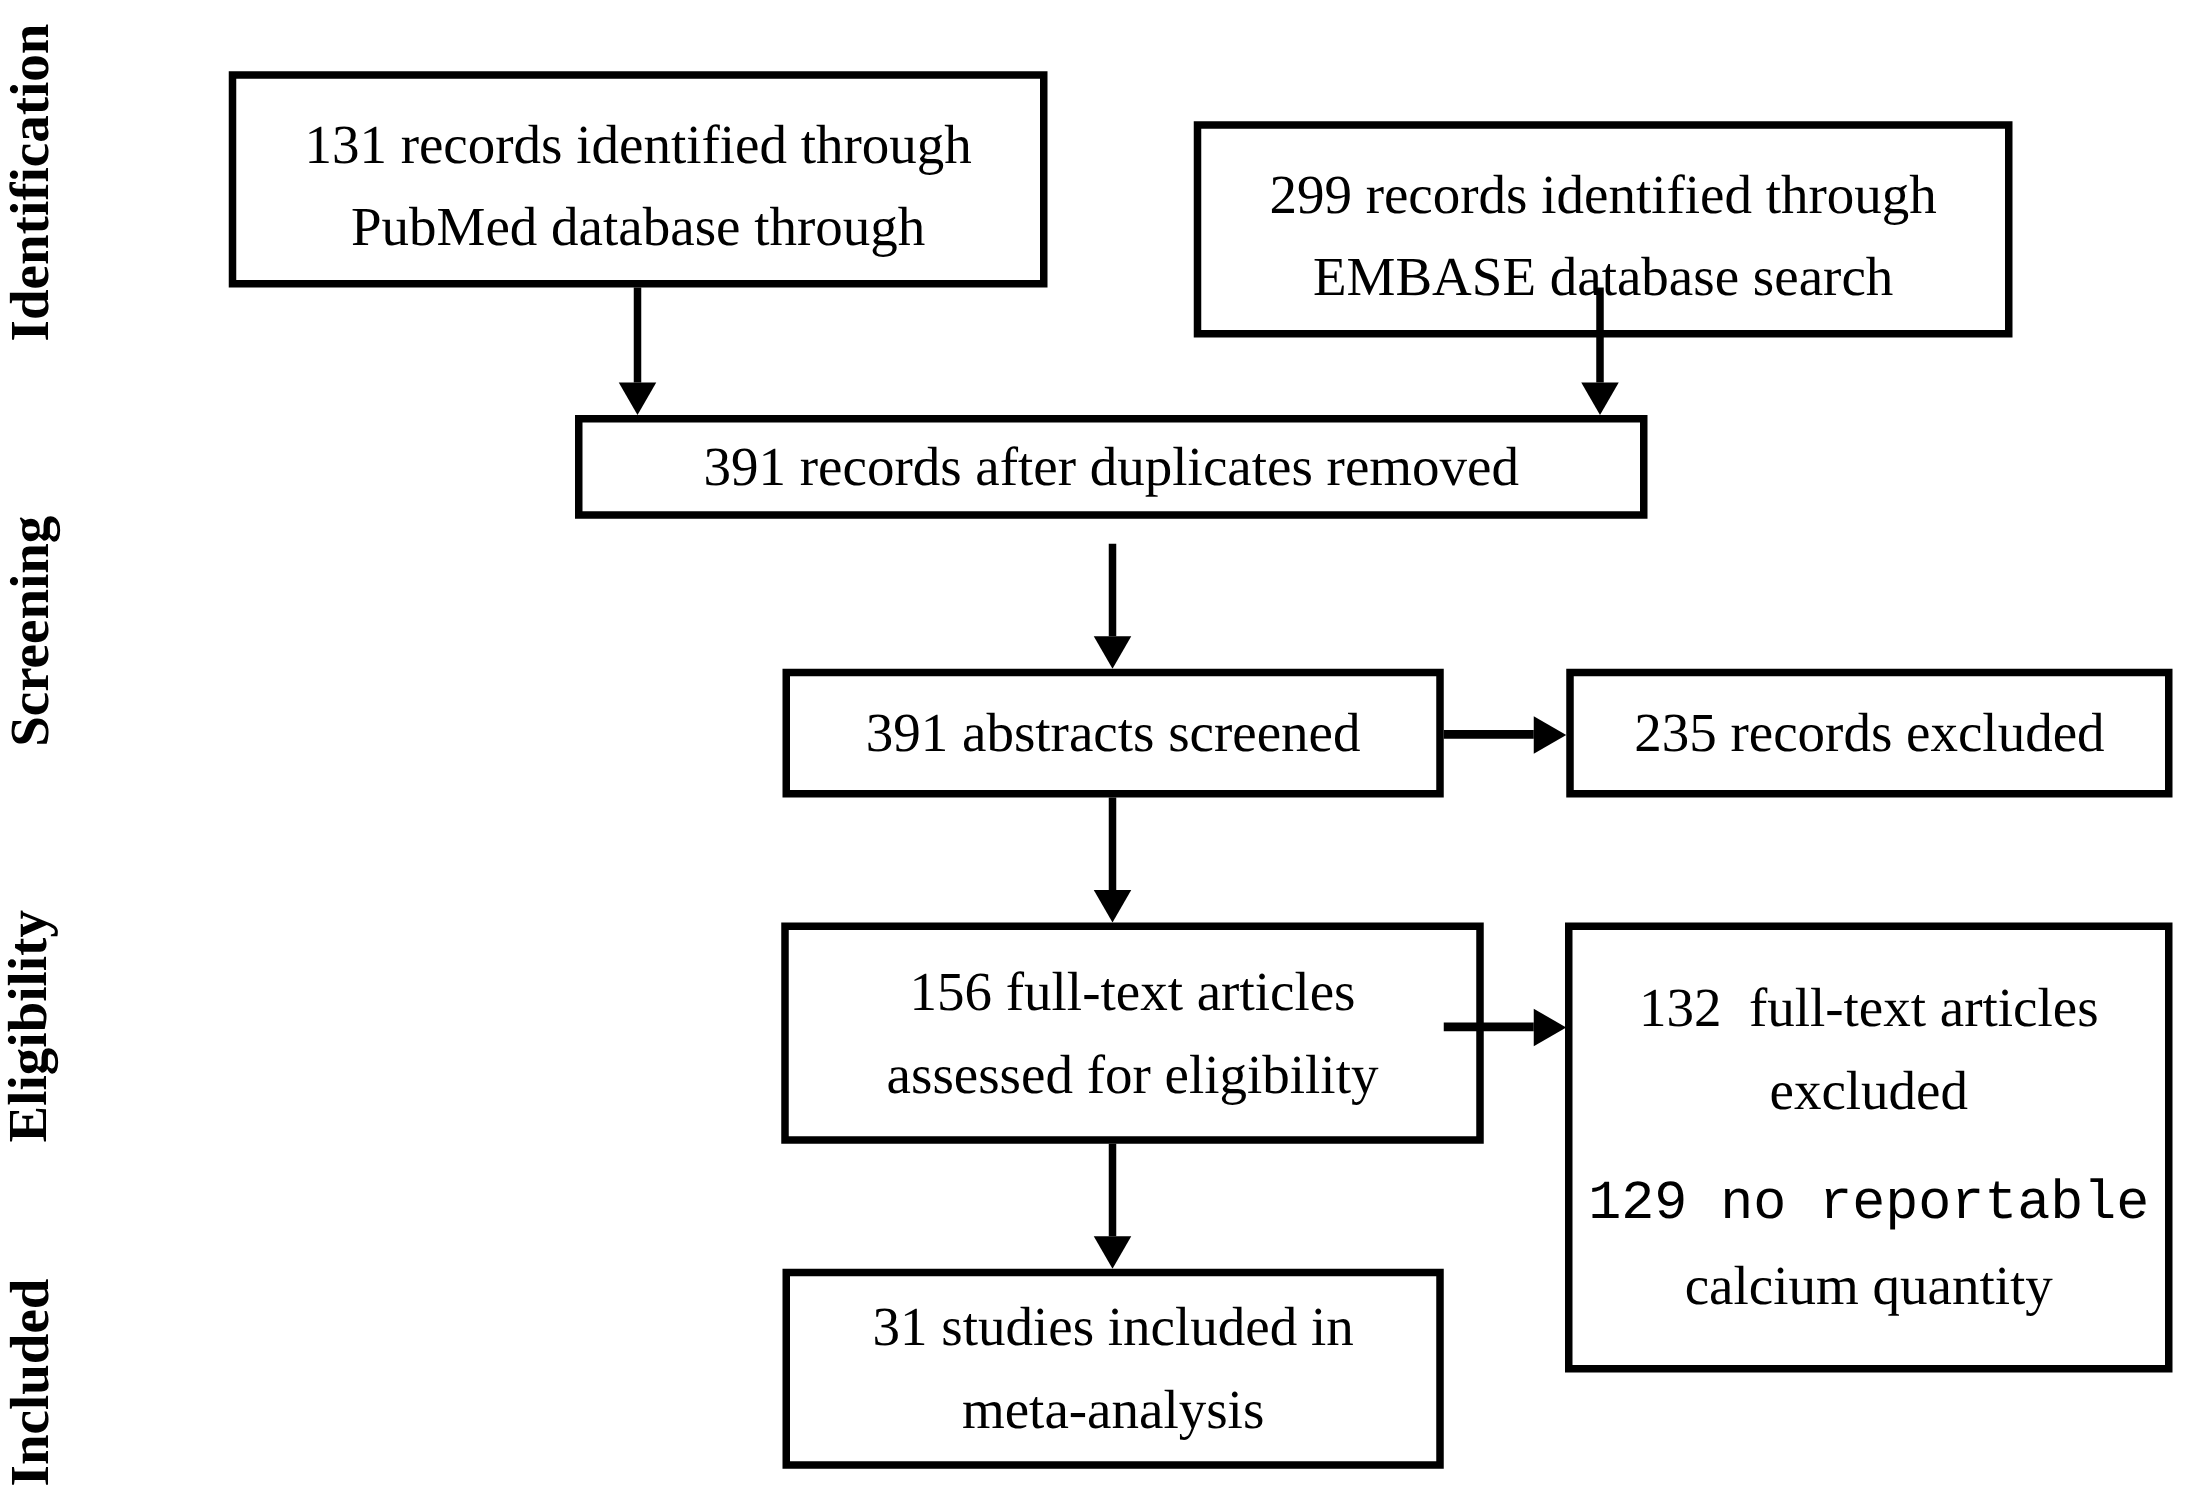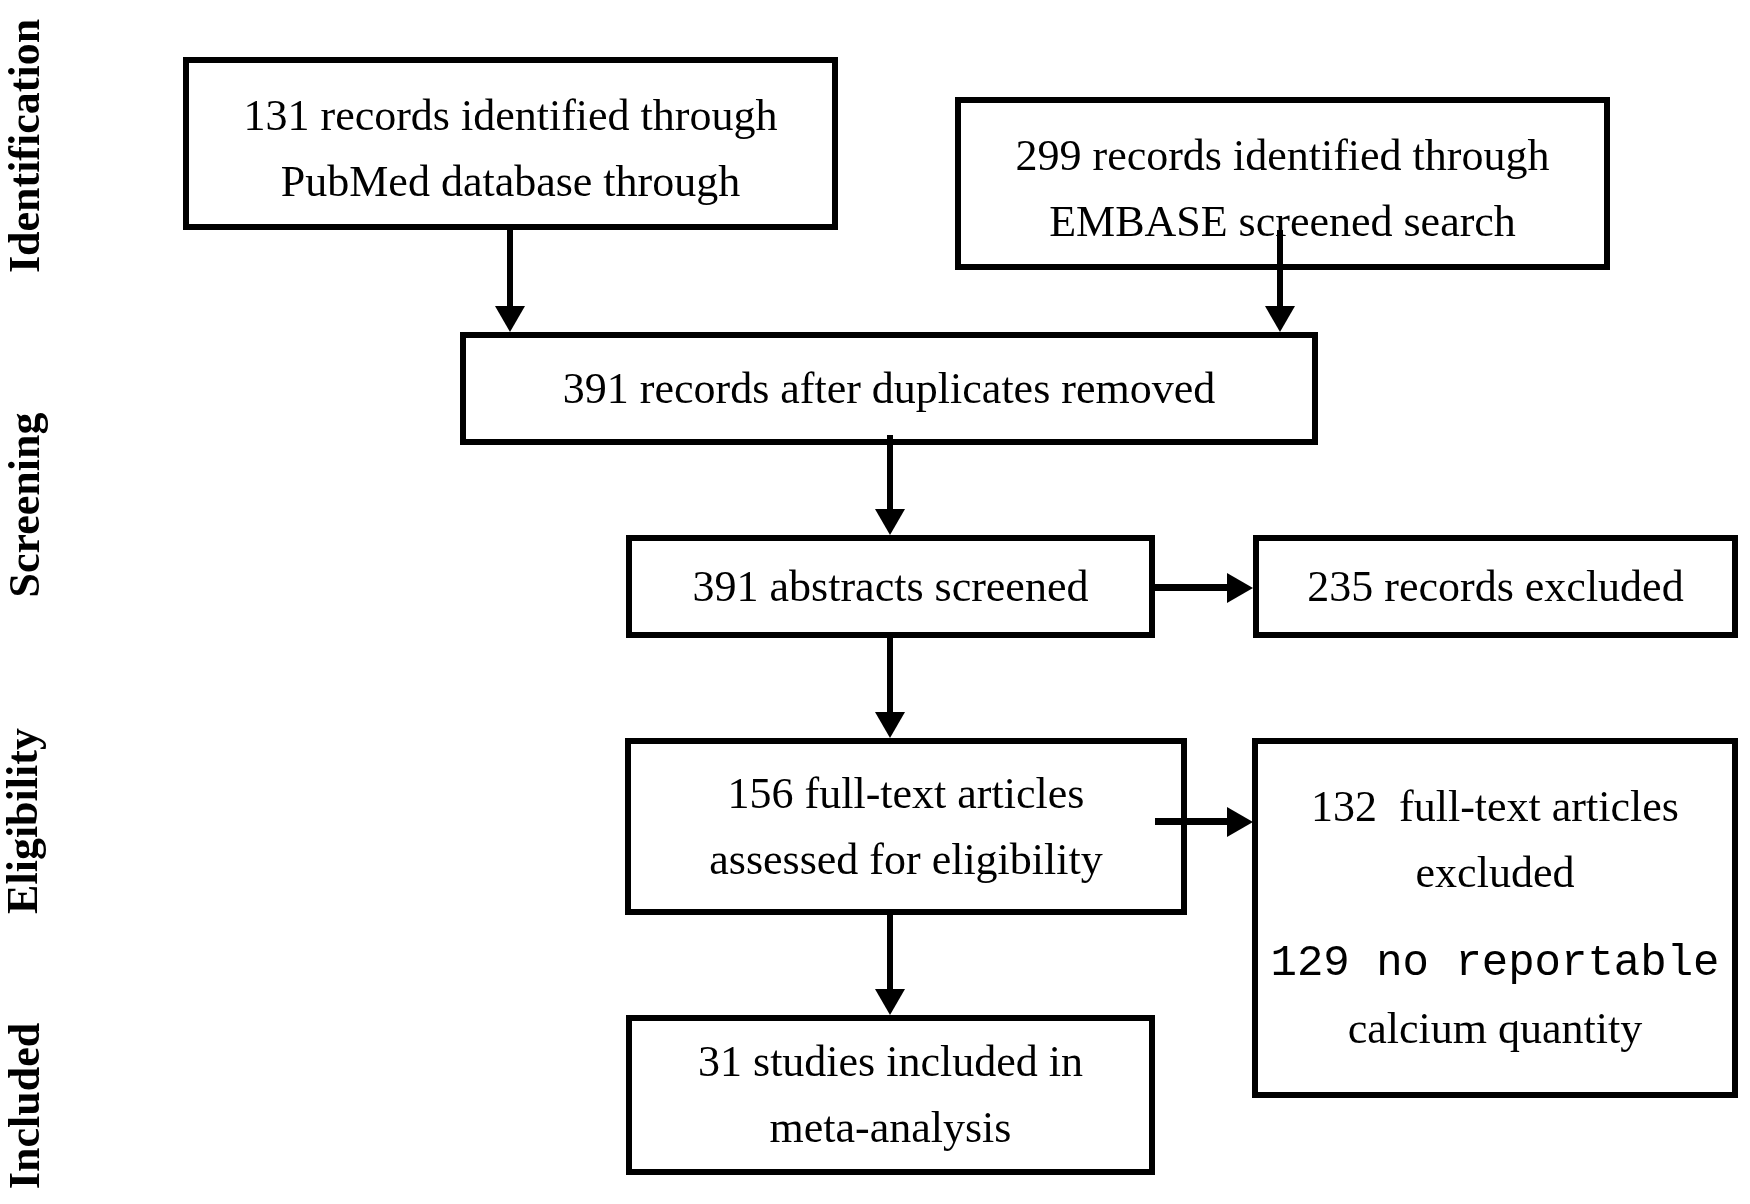--- a/index.html
+++ b/index.html
@@ -85,27 +85,27 @@
   <div class="stage-label" style="left:22px; top:821px;">Eligibility</div>
   <div class="stage-label" style="left:24px; top:1106px;">Included</div>
 
   <div class="fbox top-bias" style="left:183px; top:57px; width:655px; height:173px;">
     <div class="line">131 records identified through</div>
     <div class="line">PubMed database through</div>
   </div>
 
   <div class="fbox top-bias" style="left:955px; top:57px; width:655px; height:173px;margin-top:40px;">
     <div class="line">299 records identified through</div>
-    <div class="line">EMBASE screened search</div>
+    <div class="line">EMBASE database search</div>
   </div>
 
   <div class="varrow" style="left:507px; top:230px; height:76px;"></div>
   <div class="varrow" style="left:1277px; top:230px; height:76px;"></div>
 
-  <div class="fbox" style="left:460px; top:332px; width:858px; height:113px;">
+  <div class="fbox" style="left:460px; top:332px; width:858px; height:83px;">
     <div class="line">391 records after duplicates removed</div>
   </div>
 
   <div class="varrow" style="left:887px; top:435px; height:74px;"></div>
 
   <div class="fbox" style="left:626px; top:535px; width:529px; height:103px;">
     <div class="line">391 abstracts screened</div>
   </div>
 
   <div class="harrow" style="left:1155px; top:584px; width:72px;"></div>

